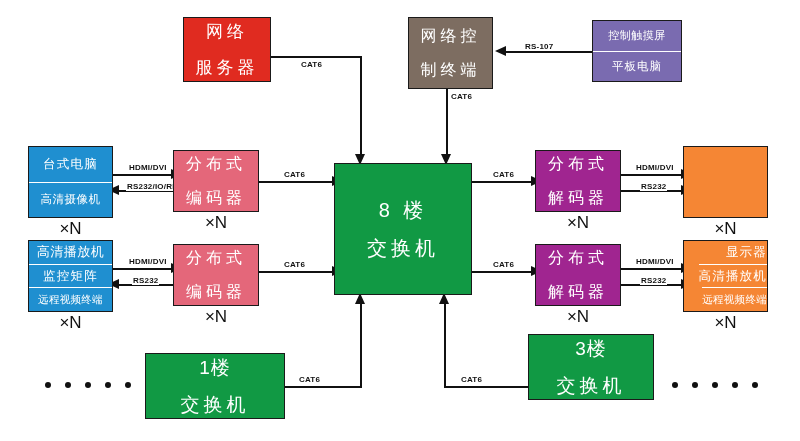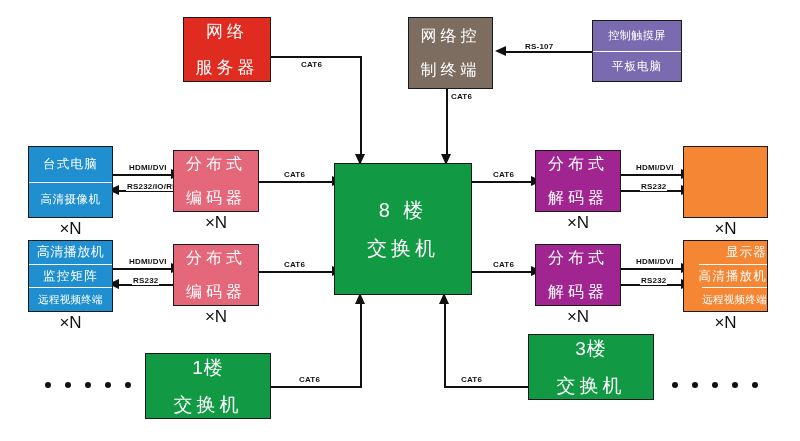--- a/index.html
+++ b/index.html
@@ -186,21 +186,21 @@
   </div>
   <div class="xn" style="left:535px;top:307px;width:86px;">×N</div>
 
   <div class="stack orange" style="left:683px;top:240px;width:85px;height:72px;align-items:flex-end;">
     <div class="row">显示器</div>
     <div class="row">高清播放机</div>
     <div class="row" style="font-size:10.5px;letter-spacing:0.3px;">远程视频终端</div>
   </div>
   <div class="xn" style="left:683px;top:313px;width:85px;">×N</div>
 
-  <div class="box green" style="left:145px;top:353px;width:126px;height:66px;">
+  <div class="box green" style="left:145px;top:353px;width:140px;height:66px;">
     <div class="ln" style="font-size:19px;letter-spacing:1px;">1楼</div>
     <div class="ln cjk" style="font-size:19px;">交换机</div>
   </div>
 
   <div class="box green" style="left:528px;top:334px;width:126px;height:66px;">
     <div class="ln" style="font-size:19px;letter-spacing:1px;">3楼</div>
     <div class="ln cjk" style="font-size:19px;">交换机</div>
   </div>
 
   <div class="dots" style="left:45px;top:382px;">

